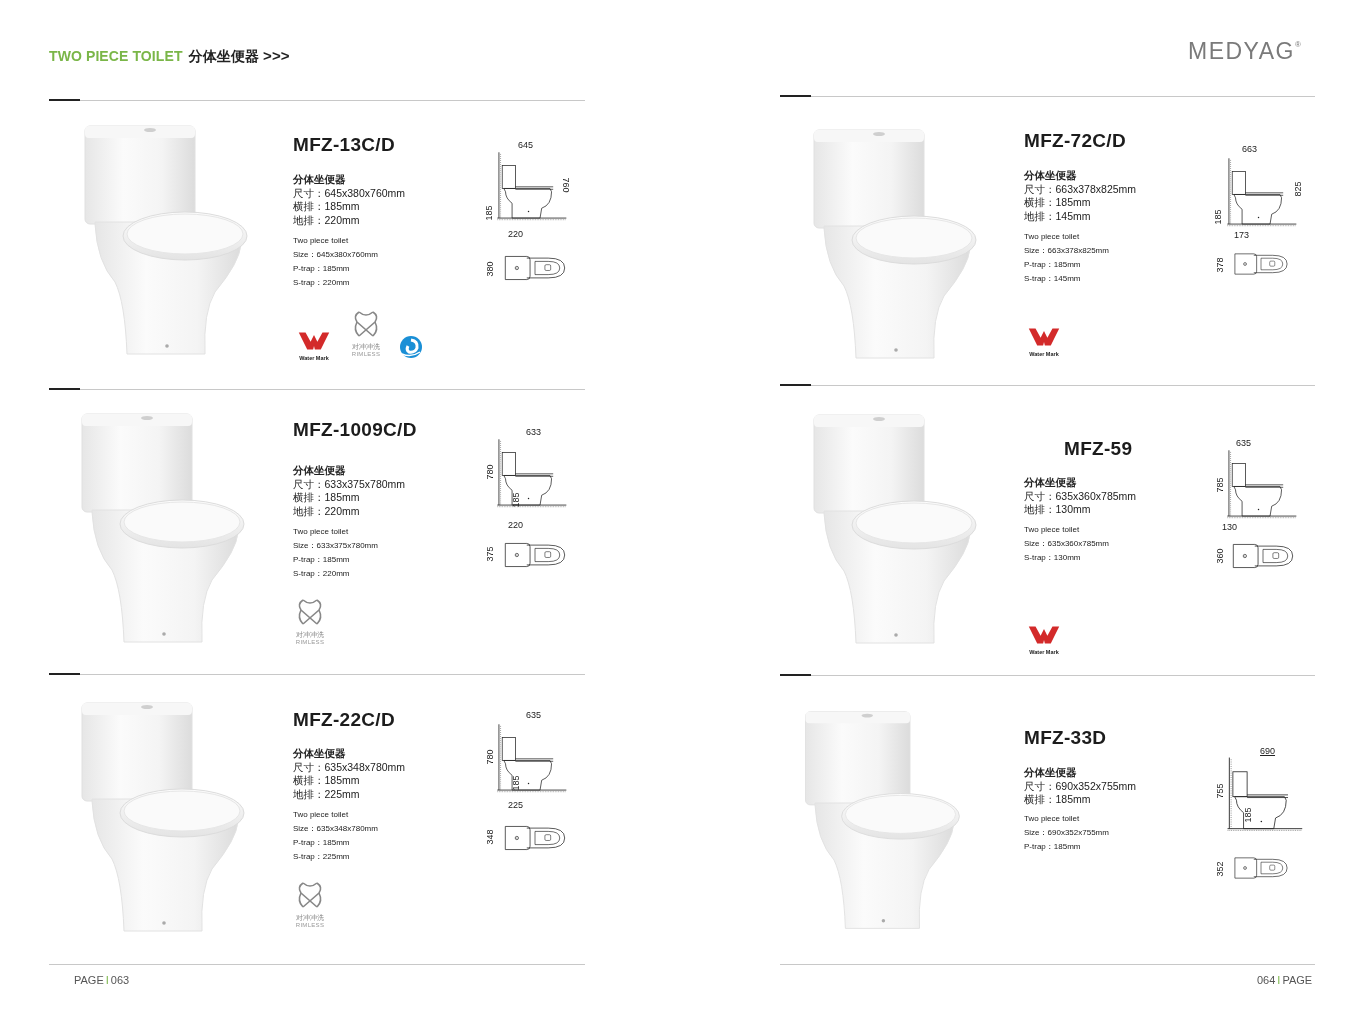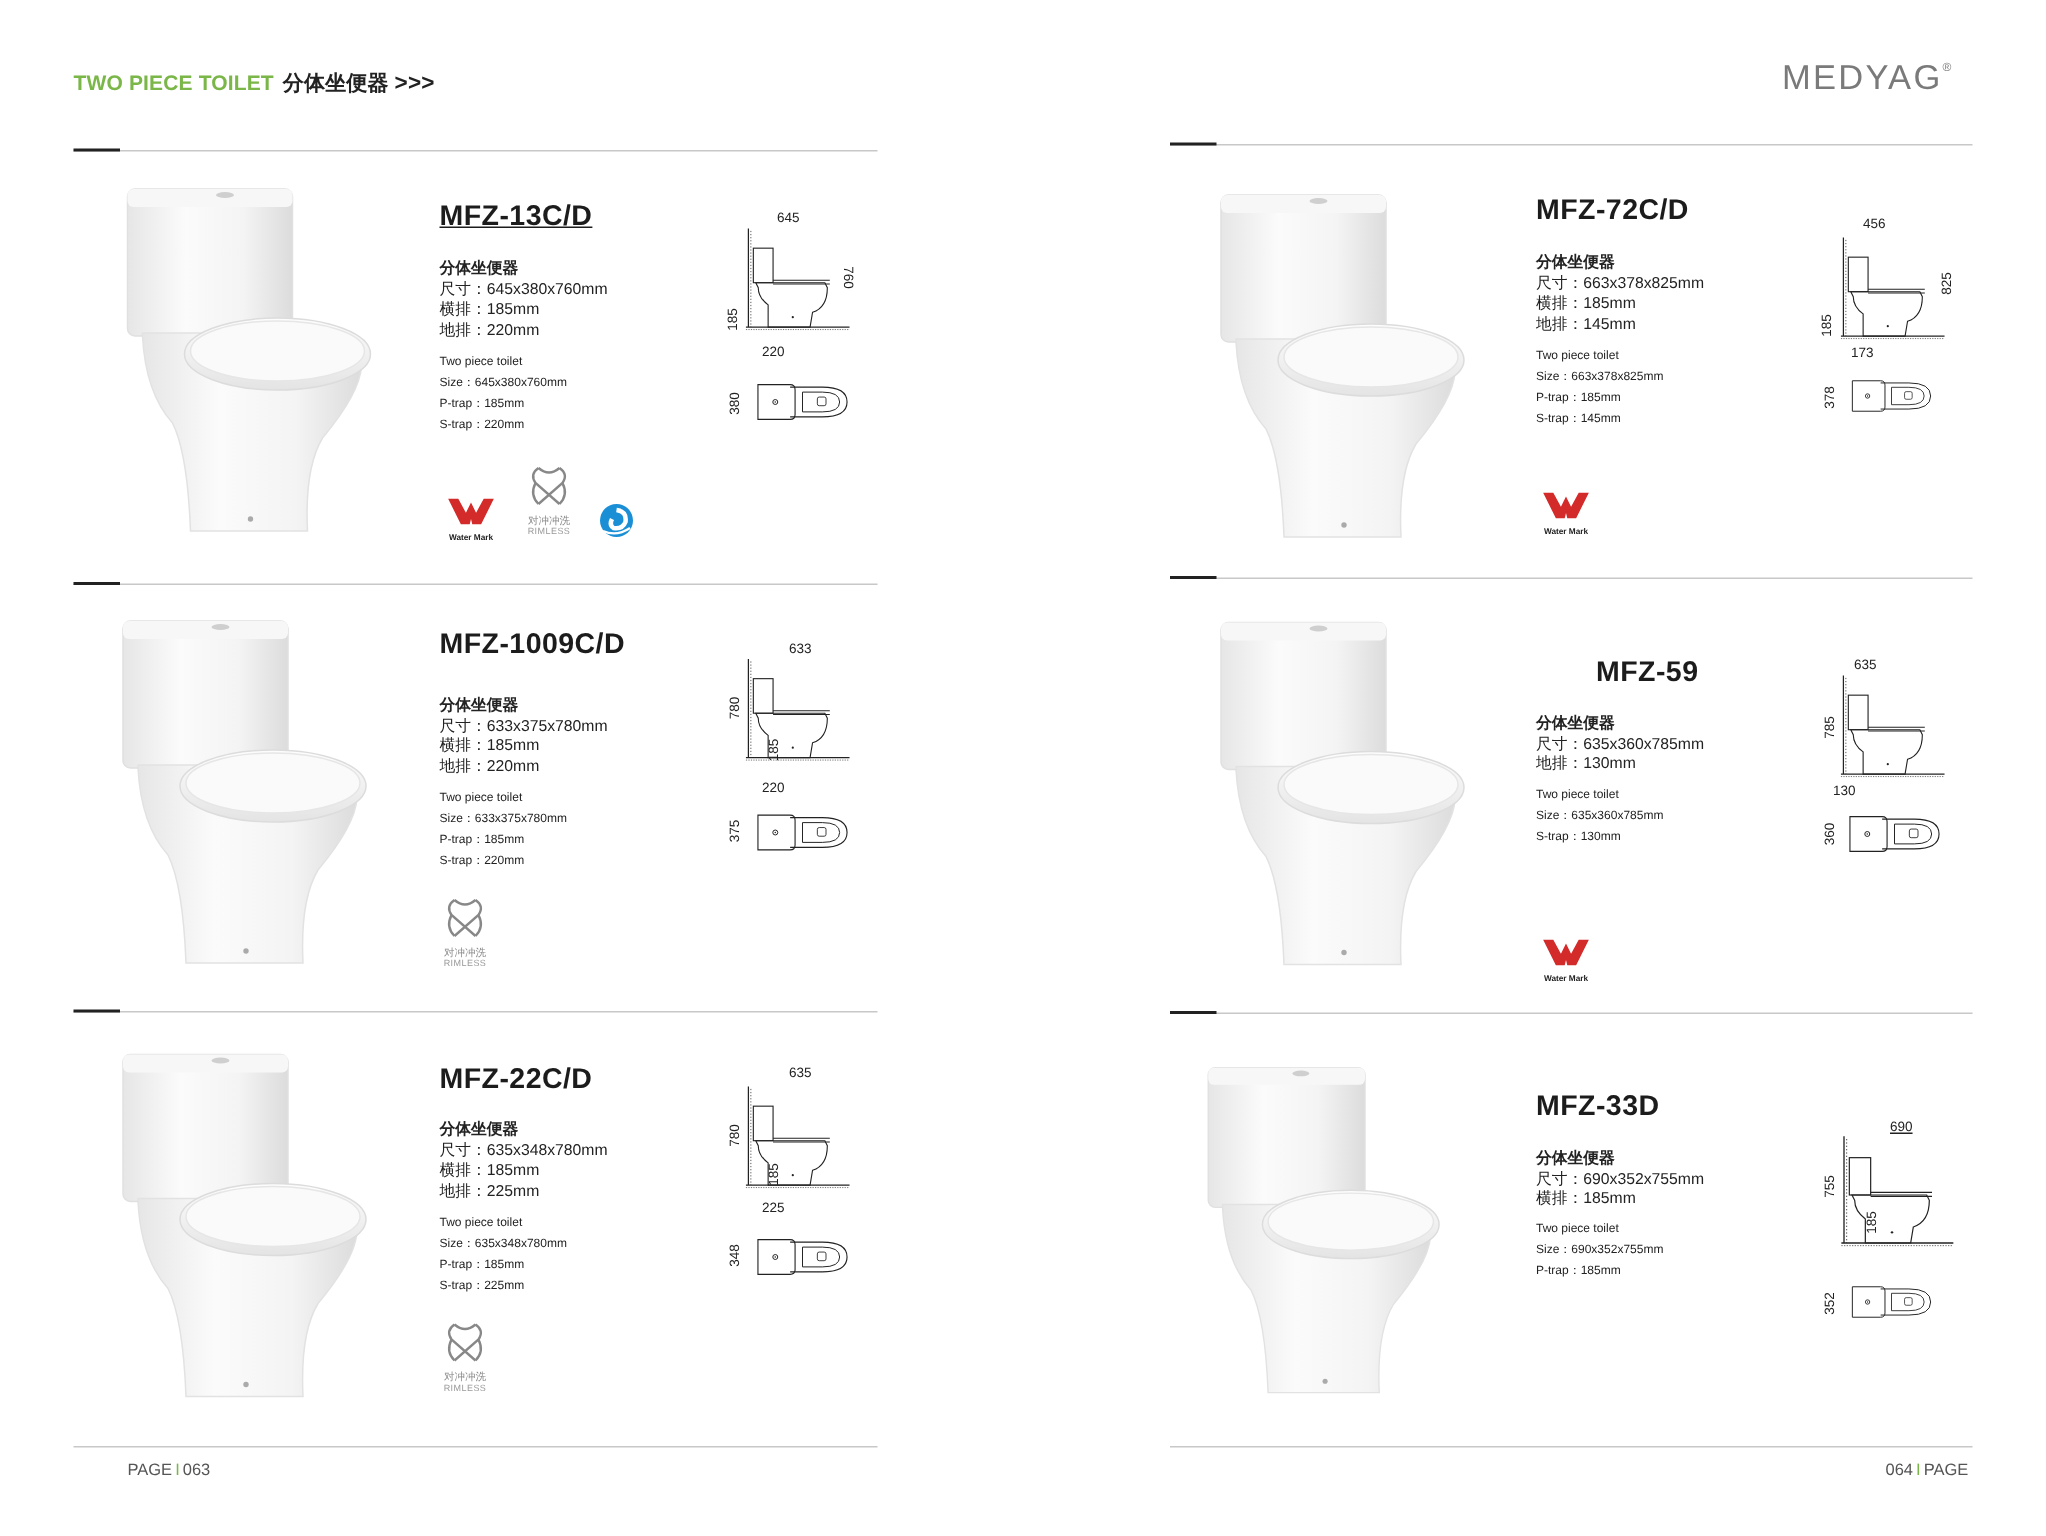--- a/index.html
+++ b/index.html
@@ -118,21 +118,21 @@
   </div>
 <div class="divider" style="left:780px; top:675px; width:535px;">
     <div class="mark"></div>
   </div>
 <div class="divider" style="left:780px; top:964px; width:535px;"></div>
 
 <div>
   <svg class="photo" style="left:55px; top:118px;" width="200" height="248" viewBox="0 0 200 240">
       <use href="#toilet"></use>
     </svg>
-  <div class="model" style="left:293px; top:134px;text-decoration:underline;">MFZ-13C/D</div>
+  <div class="model" style="left:293px; top:134px;">MFZ-13C/D</div>
   <div class="spec-cn" style="left:293px; top:173px;">
     <div class="t">分体坐便器</div>
     <div>尺寸：645x380x760mm</div>
     <div>横排：185mm</div>
     <div>地排：220mm</div>
   </div>
   <div class="spec-en" style="left:293px; top:234px;">
     <div>Two piece toilet</div>
     <div>Size：645x380x760mm</div>
     <div>P-trap：185mm</div>
@@ -261,21 +261,21 @@
   <div class="spec-en" style="left:1024px; top:230px;">
     <div>Two piece toilet</div>
     <div>Size：663x378x825mm</div>
     <div>P-trap：185mm</div>
     <div>S-trap：145mm</div>
   </div>
   <div class="drawing" style="left:1210px; top:142px; width:100px; height:150px;">
     <svg style="position:absolute; left:14px; top:8px;" width="74" height="84" viewBox="0 0 90 90">
         <use href="#side"></use>
       </svg>
-    <span style="position:absolute; left:32px; top:2px; font-size:9px;">456</span>
+    <span style="position:absolute; left:32px; top:2px; font-size:9px;">663</span>
     <span style="position:absolute; left:80px; top:42px; font-size:9px; transform:rotate(-90deg);">825</span>
     <span style="position:absolute; left:0px; top:70px; font-size:9px; transform:rotate(-90deg);">185</span>
     <span style="position:absolute; left:24px; top:88px; font-size:9px;">173</span>
     <svg style="position:absolute; left:22px; top:106px;" width="58" height="32" viewBox="0 0 80 36">
         <use href="#plan"></use>
       </svg>
     <span style="position:absolute; left:2px; top:118px; font-size:9px; transform:rotate(-90deg);">378</span>
   </div>
   <div class="badge" style="left:1024px; top:326px; width:40px;">
     <svg width="40" height="22" viewBox="0 0 40 26">
@@ -342,18 +342,18 @@
     <span style="position:absolute; left:50px; top:2px; font-size:9px;text-decoration:underline;">690</span>
     <span style="position:absolute; left:2px; top:42px; font-size:9px; transform:rotate(-90deg);">755</span>
     <span style="position:absolute; left:30px; top:66px; font-size:9px; transform:rotate(-90deg);">185</span>
     <svg style="position:absolute; left:22px; top:108px;" width="58" height="32" viewBox="0 0 80 36">
         <use href="#plan"></use>
       </svg>
     <span style="position:absolute; left:2px; top:120px; font-size:9px; transform:rotate(-90deg);">352</span>
   </div>
 </div>
 
-<div class="footer" style="left:49px;padding-left:36px;">
+<div class="footer" style="left:38px;padding-left:36px;">
   <span>PAGE</span><span class="bar">I</span><span>063</span>
 </div>
 <div class="footer" style="left:1257px;">
   <span>064</span><span class="bar">I</span><span>PAGE</span>
 </div>
 
 </body></html>

